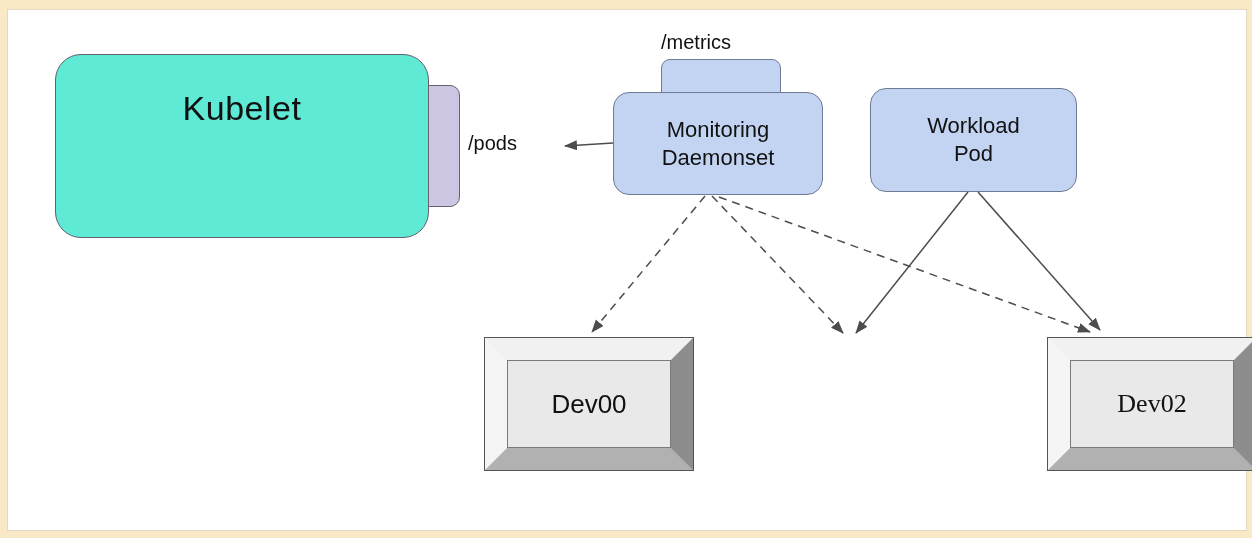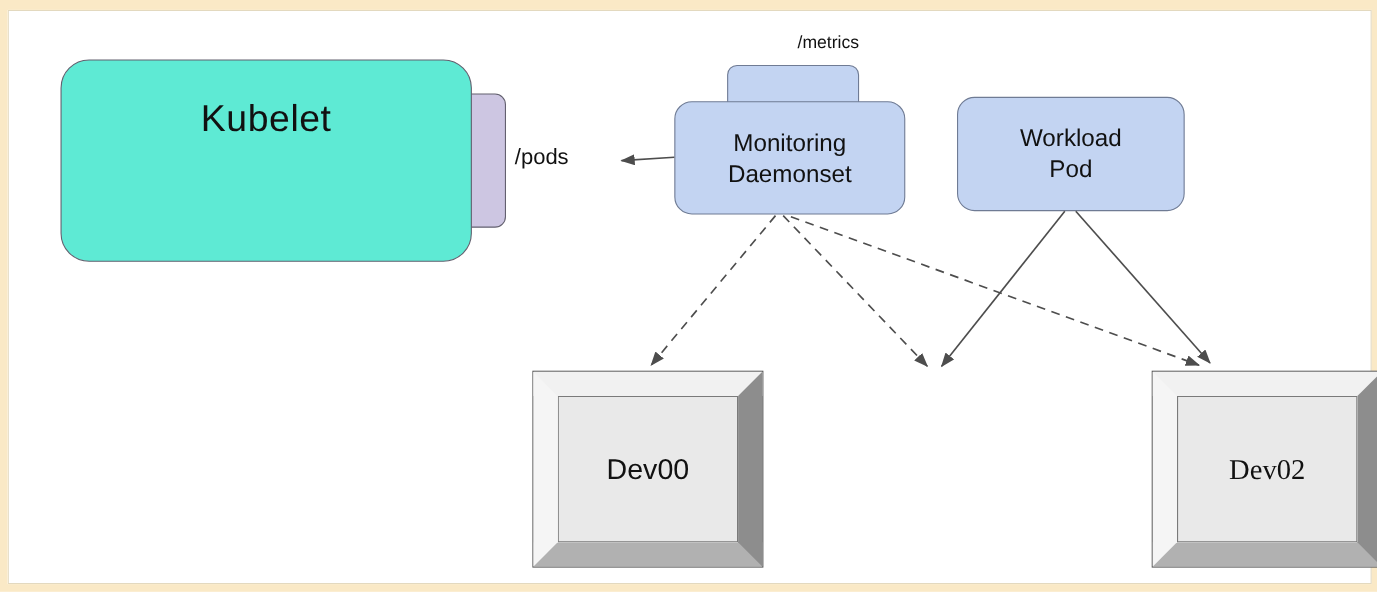--- a/index.html
+++ b/index.html
@@ -34,23 +34,23 @@
   .bluebox {
     background:#c3d4f2; border:1.5px solid #6f7b94; border-radius:16px;
     display:flex; align-items:center; justify-content:center;
     text-align:center; font-size:22px; line-height:28px;
   }
   .monitoring { left:613px; top:92px; width:210px; height:103px; }
   .workload   { left:870px; top:88px; width:207px; height:104px; }
   .pre { white-space:pre-line; }
   .endpoint-label { position:absolute; font-size:20px; }
   .pods-label    { left:468px; top:132px; }
-  .metrics-label { left:693px; top:31px; width:120px; text-align:center; font-size:16px; }
+  .metrics-label { left:661px; top:31px; width:120px; text-align:left; font-size:20px; }
   .dev {
-    position:absolute; width:208px; height:177px; box-sizing:border-box;
+    position:absolute; width:208px; height:132px; box-sizing:border-box;
     border:22px solid;
     border-color:#f1f1f1 #8d8d8d #b1b1b1 #f5f5f5;
     background:#e9e9e9;
     box-shadow:0 0 0 1px #545454, inset 0 0 0 1px #7a7a7a;
     display:flex; align-items:center; justify-content:center;
     font-size:26px;
   }
   .dev00 { left:485px; top:338px; }
   .dev01 { left:743px; top:338px; }
   .dev02 { left:1048px; top:338px;font-family:Liberation Serif, serif; }

